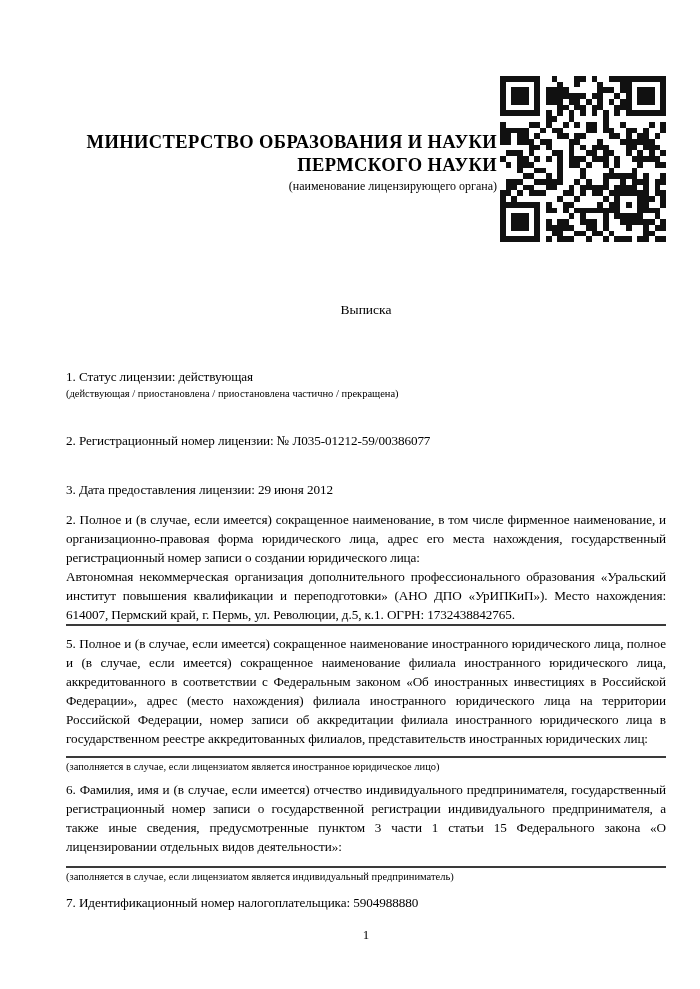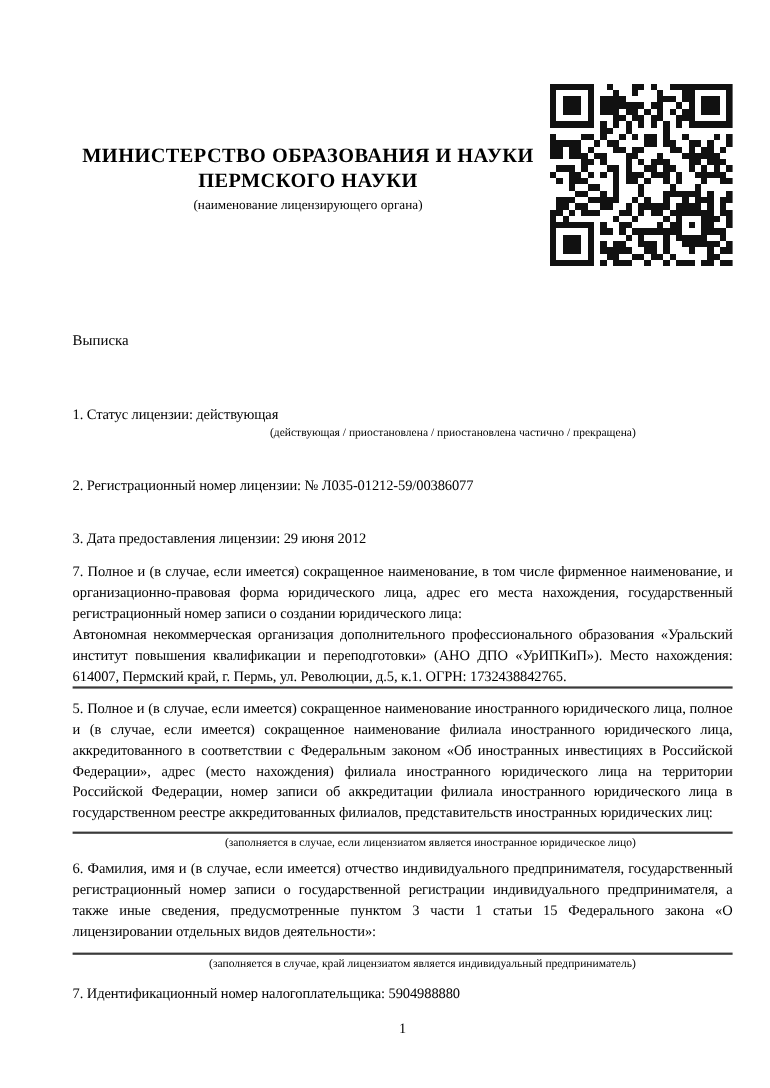--- a/index.html
+++ b/index.html
@@ -1,35 +1,35 @@
 <!DOCTYPE html>
 <html lang="ru"><head>
 <meta charset="utf-8">
 <style>
   html,body{margin:0;padding:0}
   body{
     width:700px;height:989px;background:#ffffff;position:relative;
     font-family:"Liberation Serif","DejaVu Serif",serif;color:#000;
     overflow:hidden;
   }
-  .ministry{position:absolute;left:63px;top:131px;width:434px;text-align:center}
+  .ministry{position:absolute;left:63px;top:131px;width:434px;text-align:right}
   .ministry .name{font-size:18.5px;font-weight:bold;line-height:23px;letter-spacing:.4px}
   .ministry .m-cap{font-size:12px;line-height:13px;margin-top:3px}
 
   .qr{position:absolute;left:500px;top:76px;width:166px;height:166px}
   .qr svg{display:block;width:100%;height:100%;shape-rendering:crispEdges}
 
-  .doc-title{position:absolute;left:66px;top:300px;width:600px;
+  .doc-title{position:absolute;left:66px;top:300px;width:600px;text-align:center;
     font-size:13.5px;line-height:20px}
 
   .content{position:absolute;left:66px;top:367px;width:600px;
     font-size:13.2px;line-height:19px;letter-spacing:-0.1px}
   .just{text-align:justify}
   .cap{font-size:10.5px;line-height:14px;letter-spacing:0}
-  .fill-cap{width:512px;text-align:right}
+  .fill-cap{width:512px;text-align:left}
   .rule{border-top:2px solid #3a3a3a;height:0}
 
   .mt1{margin-top:1px}
   .mt2{margin-top:2px}
   .mt8{margin-top:8px}
   .mt10{margin-top:10px}
   .mt11{margin-top:11px}
   .mt14{margin-top:6px}
   .mt15{margin-top:30px}
   .mt19{margin-top:9px}
@@ -497,30 +497,30 @@
 
 <div class="content">
 
   <div>1. Статус лицензии: действующая</div>
   <div class="cap fill-cap mt1">(действующая / приостановлена / приостановлена частично / прекращена)</div>
 
   <div class="mt15">2. Регистрационный номер лицензии: № Л035-01212-59/00386077</div>
 
   <div class="mt15">3. Дата предоставления лицензии: 29 июня 2012</div>
 
-  <div class="just mt11">7. Полное и (в случае, если имеется) сокращенное наименование, в том числе фирменное наименование, и организационно-правовая форма юридического лица, адрес его места нахождения, государственный регистрационный номер записи о создании юридического лица:</div>
+  <div class="just mt11">2. Полное и (в случае, если имеется) сокращенное наименование, в том числе фирменное наименование, и организационно-правовая форма юридического лица, адрес его места нахождения, государственный регистрационный номер записи о создании юридического лица:</div>
   <div class="just">Автономная некоммерческая организация дополнительного профессионального образования «Уральский институт повышения квалификации и переподготовки» (АНО ДПО «УрИПКиП»). Место нахождения: 614007, Пермский край, г. Пермь, ул. Революции, д.5, к.1. ОГРН: 1732438842765.</div>
   <div class="rule"></div>
 
   <div class="just mt8">5. Полное и (в случае, если имеется) сокращенное наименование иностранного юридического лица, полное и (в случае, если имеется) сокращенное наименование филиала иностранного юридического лица, аккредитованного в соответствии с Федеральным законом «Об иностранных инвестициях в Российской Федерации», адрес (место нахождения) филиала иностранного юридического лица на территории Российской Федерации, номер записи об аккредитации филиала иностранного юридического лица в государственном реестре аккредитованных филиалов, представительств иностранных юридических лиц:</div>
   <div></div>
   <div class="rule mt8"></div>
   <div class="cap fill-cap mt2">(заполняется в случае, если лицензиатом является иностранное юридическое лицо)</div>
 
   <div class="just mt14">6. Фамилия, имя и (в случае, если имеется) отчество индивидуального предпринимателя, государственный регистрационный номер записи о государственной регистрации индивидуального предпринимателя, а также иные сведения, предусмотренные пунктом 3 части 1 статьи 15 Федерального закона «О лицензировании отдельных видов деятельности»:</div>
   <div class="rule mt10"></div>
-  <div class="cap fill-cap mt2">(заполняется в случае, край лицензиатом является индивидуальный предприниматель)</div>
+  <div class="cap fill-cap mt2">(заполняется в случае, если лицензиатом является индивидуальный предприниматель)</div>
 
   <div class="mt19">7. Идентификационный номер налогоплательщика: 5904988880</div>
 
 </div>
 
 <div class="pageno">1</div>
 
 </body></html>

